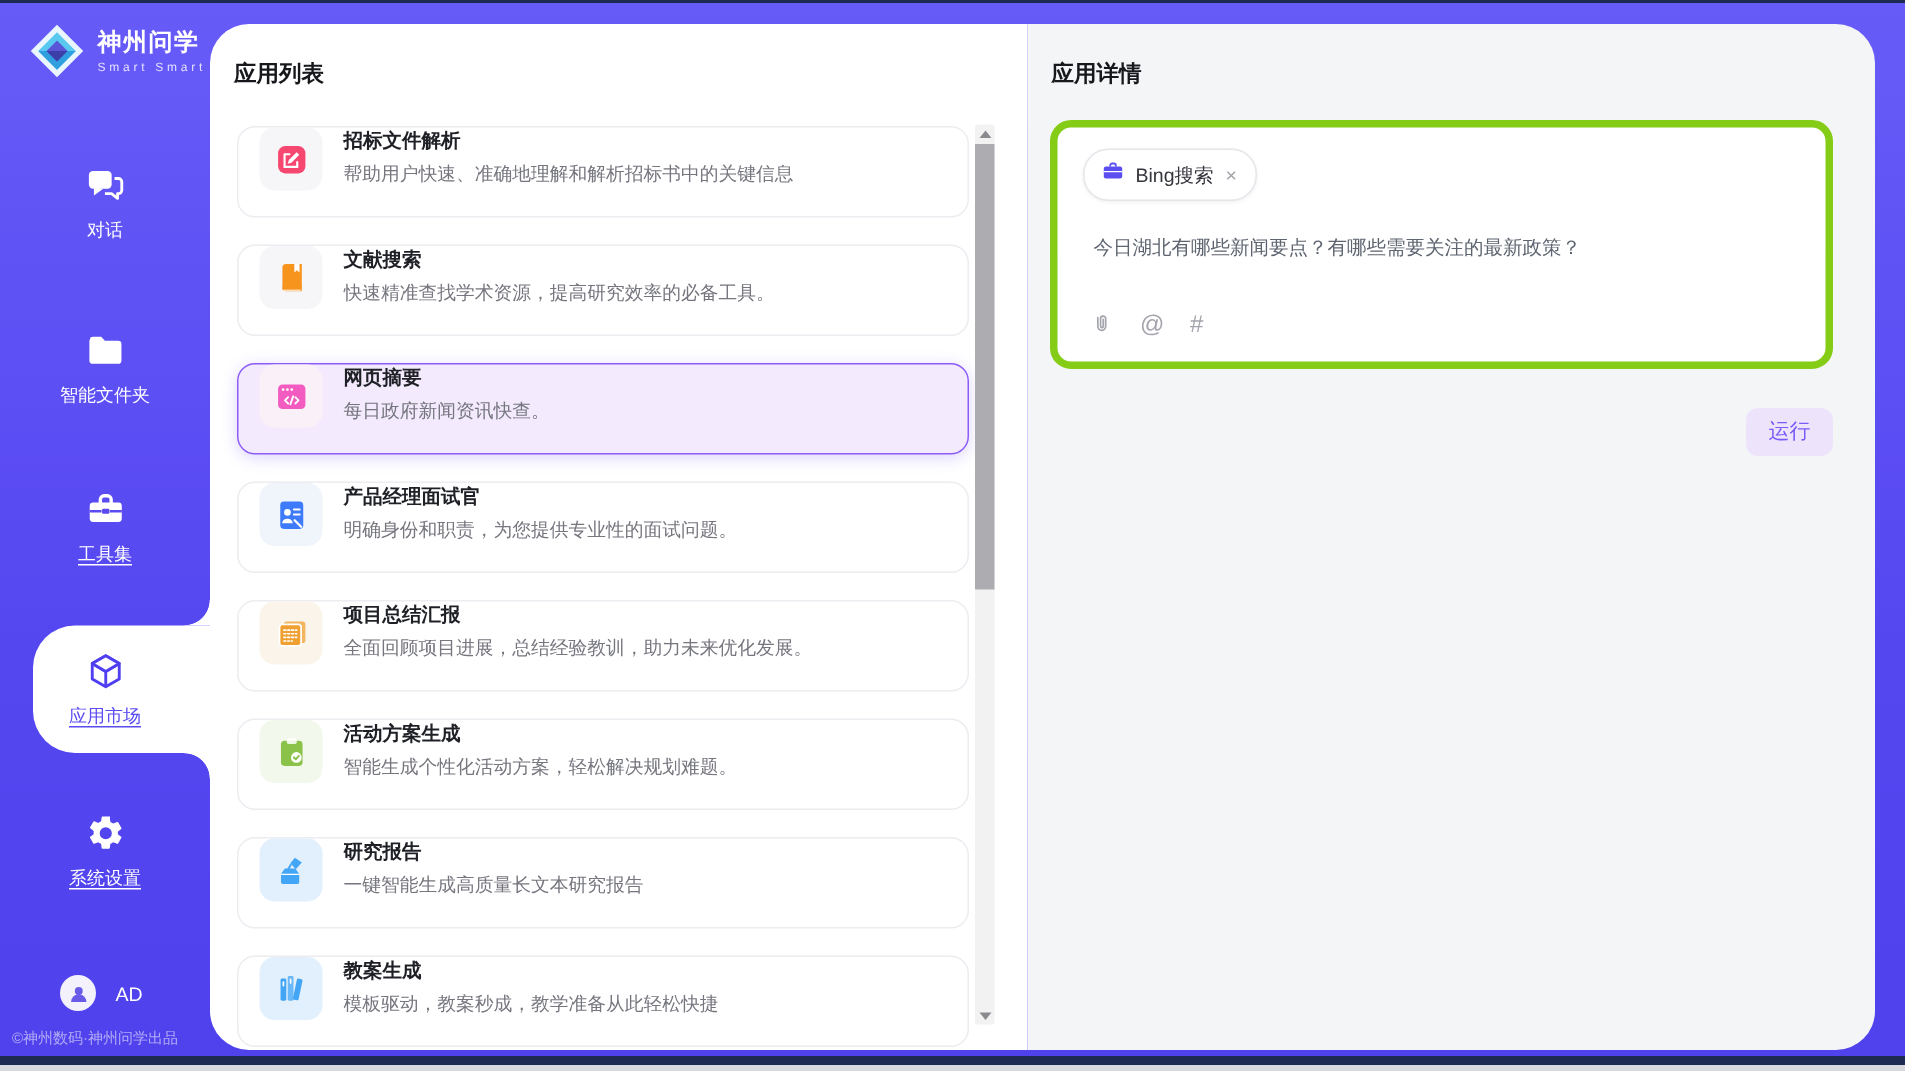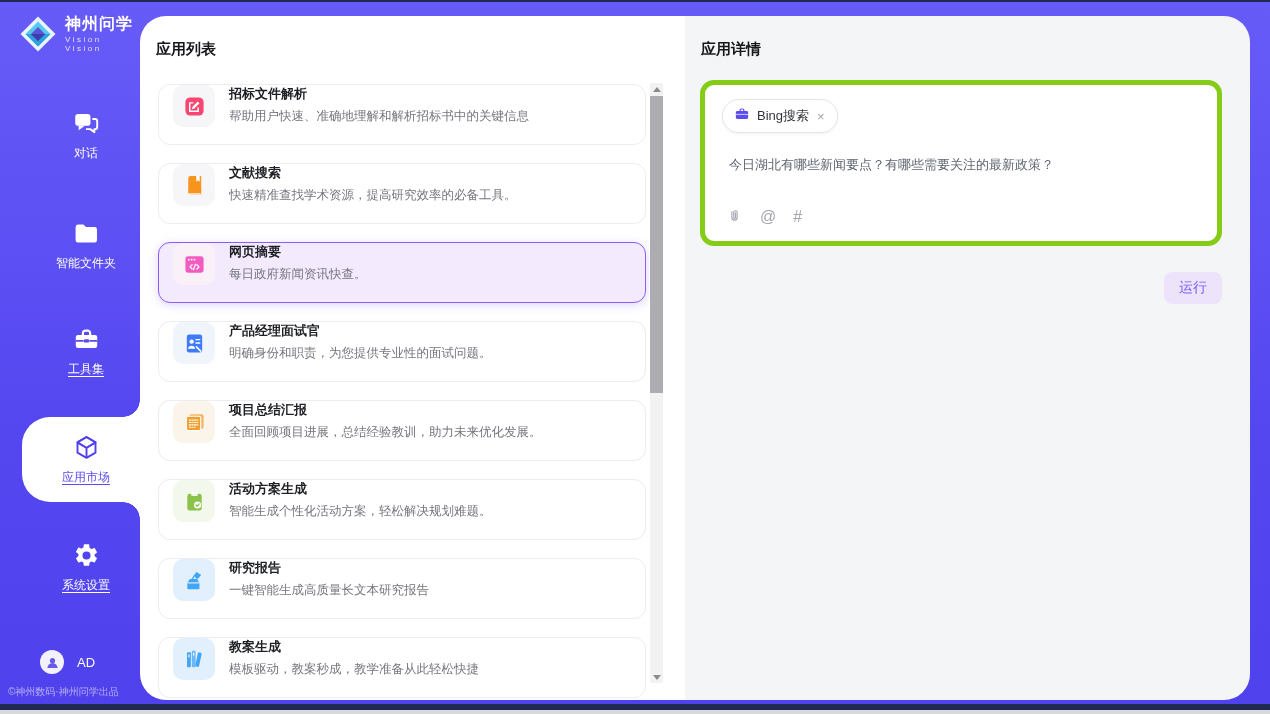--- a/index.html
+++ b/index.html
@@ -11,21 +11,21 @@
   .edge-bottom-dark { position:absolute; bottom:4px; left:0; right:0; height:6px; background:#1E2A52; z-index:9; }
   .edge-bottom-light { position:absolute; bottom:0; left:0; right:0; height:4px; background:#D8D9DC; z-index:9; }
 
   
   .sidebar { position:absolute; left:0; top:2px; width:140px; bottom:10px; z-index:2; }
   .logo { position:absolute; top:12px; left:18px; display:flex; align-items:center; gap:7px; }
   .logo-icon svg { width:40px; height:40px; display:block; }
   .logo-name { color:#fff; font-size:16px; font-weight:bold; letter-spacing:1px; line-height:18px; }
   .logo-sub { color:#E4E2FF; font-size:8px; letter-spacing:2.5px; margin-top:2px; }
 
-  .nav-item { position:absolute; left:16px; width:140px; display:flex; flex-direction:column; align-items:center; gap:8px; cursor:pointer; z-index:3; }
+  .nav-item { position:absolute; left:0; width:140px; display:flex; flex-direction:column; align-items:center; gap:8px; cursor:pointer; z-index:3; }
   .nav-item:nth-of-type(1){ top:108px; }
   .nav-item:nth-of-type(2){ top:218px;text-align:center; }
   .nav-item:nth-of-type(3){ top:324px; }
   .nav-item:nth-of-type(4){ top:432px; }
   .nav-item:nth-of-type(5){ top:540px; }
   .nav-icon svg { width:27px; height:27px; display:block; }
   .nav-label { color:#fff; font-size:12px; }
   .nav-item.underline .nav-label { text-decoration:underline; text-underline-offset:3px; }
   .nav-item.active .nav-label { color:var(--accent); }
   .tab-blob { position:absolute; left:22px; width:118px; top:415px; height:85px; background:#fff;
@@ -96,21 +96,21 @@
           <svg viewBox="0 0 24 24">
             <polygon points="12,1.5 22.5,12 12,22.5 1.5,12" fill="#EAF6FF"></polygon>
             <polygon points="12,4.5 19.5,12 12,19.5 4.5,12" fill="#58C8F0"></polygon>
             <polygon points="4.5,12 19.5,12 12,19.5" fill="#2F9FE0"></polygon>
             <polygon points="12,7.8 16.2,12 12,16.2 7.8,12" fill="#5A55D6"></polygon>
             <polygon points="7.8,12 16.2,12 12,16.2" fill="#3C3FA8"></polygon>
           </svg>
         </span>
       <span>
         <div class="logo-name">神州问学</div>
-        <div class="logo-sub">Vision Vision</div>
+        <div class="logo-sub">Smart Smart</div>
       </span>
     </div>
     <div class="tab-blob"></div>
     <nav id="sidebar-nav">
         <div class="nav-item">
           <span class="nav-icon">
             <svg viewBox="0 0 24 24">
               <rect x="2" y="3.5" width="13.5" height="10.5" rx="2.5" fill="#fff"></rect>
               <path d="M5 13.5V18l5.5-4z" fill="#fff"></path>
               <path d="M17.2 8h2.3A2 2 0 0121.5 10v5a2 2 0 01-2 2H19v2.8L15.4 17H11.5" fill="none" stroke="#fff" stroke-width="1.7" stroke-linejoin="round"></path>

